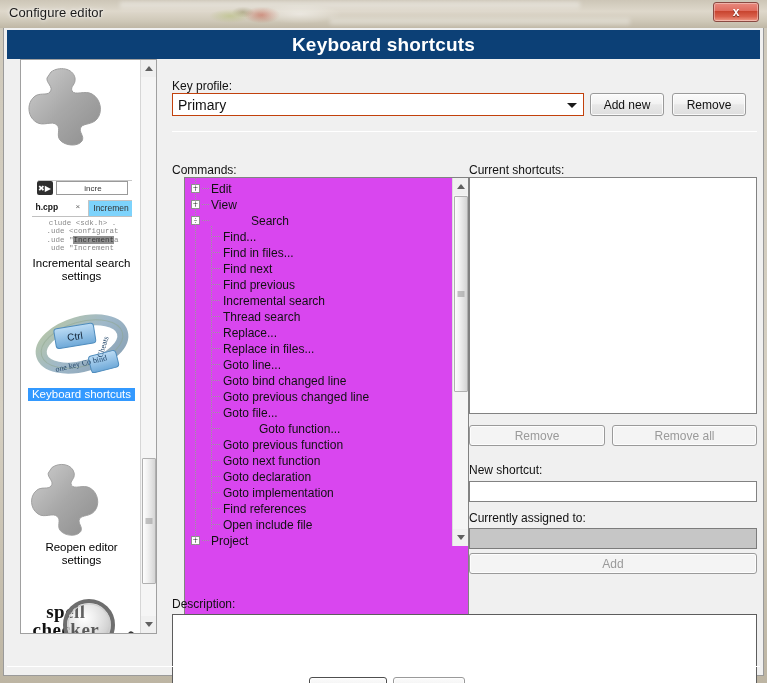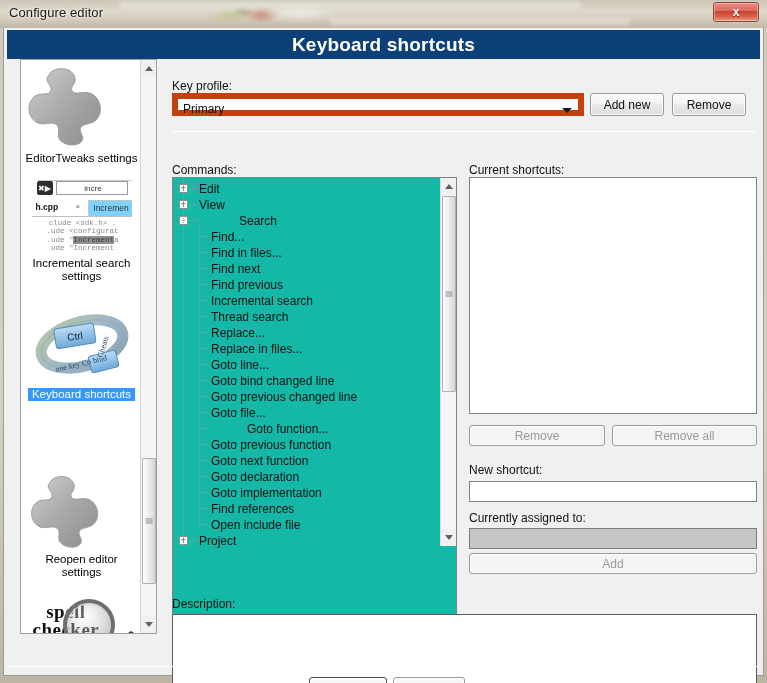--- a/index.html
+++ b/index.html
@@ -220,22 +220,22 @@
   .sb-grip span { display:block; height:1px; background:#8d8d8d; margin:1px 0; }
 
   
   #content { position:absolute; left:168px; top:31px; width:585px; }
 
   .lbl { font-size:12px; color:#111; }
 
   #keyprofile-row { position:absolute; left:0; top:34px; width:585px; height:24px; }
   #combo {
     position:absolute; left:0; top:0; width:412px; height:23px;
-    border:6px solid #c2410c; background:#ffffff;
-    font-size:12px; color:#111;
+    border:1px solid #c2410c; background:#ffffff;
+    font-size:14px; color:#111;
     padding:3px 22px 0 5px;
     cursor:pointer;
   }
   #combo .caret {
     position:absolute; right:6px; top:9px;
     width:0;height:0;border-left:5px solid transparent;border-right:5px solid transparent;
     border-top:5px solid #1a1a1a;
   }
   .btn {
     border:1px solid #9a9a9a;
@@ -253,22 +253,22 @@
   #btn-removeprofile { position:absolute; left:500px; top:0; width:74px; height:23px; }
 
   .hrule {
     position:absolute; left:0; width:585px; height:1px;
     background:#d4d4d4; border-bottom:1px solid #ffffff;
   }
 
   
   #commands-label { position:absolute; left:0; top:104px; }
   #tree {
-    position:absolute; left:0; top:118px; width:285px; height:464px;
-    background:#14b8a6; border:1px solid #828282;
+    position:absolute; left:12px; top:118px; width:285px; height:464px;
+    background:#d946ef; border:1px solid #828282;
     overflow:hidden;
   }
   #tree-inner { position:absolute; left:0; top:0; width:268px; padding:3px 0 0 0; }
   .tnode {
     position:relative; height:16px; line-height:16px;
     font-size:12px; color:#111; white-space:nowrap;
     cursor:pointer;
   }
   .tnode .tlabel { position:absolute; top:0; }
   .tbox {
@@ -354,23 +354,20 @@
               <linearGradient id="pz1" x1="0" y1="0" x2="1" y2="1">
                 <stop offset="0" stop-color="#cfcfcf"></stop>
                   <stop offset="0.5" stop-color="#a8a8a8"></stop>
                   <stop offset="1" stop-color="#8d8d8d"></stop>
               </linearGradient>
             </defs>
             <path fill="url(#pz1)" stroke="#9d9d9d" stroke-width="1" d="M30 6 C38 0 52 2 54 12 C55 19 49 20 51 25 C54 30 64 24 71 28 C80 33 82 46 76 53
                  C71 59 63 57 60 61 C57 66 64 70 61 75 C57 81 44 80 39 74 C35 69 40 63 36 59
                  C31 54 22 61 15 56 C6 50 6 37 13 31 C18 26 26 30 29 26 C33 21 25 17 26 12 Z"></path>
           </svg>
-        </div>
-        <div>
-          <span class="side-label">EditorTweaks settings</span>
         </div>
       </div>
 
       <div class="side-item" style="top:118px;">
         <div class="incr-thumb">
           <div class="incr-row1"></div>
           <div class="incr-closeicon">✖▶</div>
           <div class="incr-searchbox">incre</div>
           <div class="incr-tabs">
             <span class="incr-tab1">h.cpp</span>
@@ -414,21 +411,21 @@
             </g>
             <text x="26" y="62" font-family="Liberation Serif, serif" font-size="8" fill="#24486b" transform="rotate(-13 26 62)">one key Co bind</text>
             <text x="72" y="48" font-family="Liberation Serif, serif" font-size="8" fill="#24486b" transform="rotate(-72 72 48)">Cheats</text>
           </svg>
         </div>
         <div>
           <span class="side-label selected">Keyboard shortcuts</span>
         </div>
       </div>
 
-      <div class="side-item" style="top:414px;">
+      <div class="side-item" style="top:402px;">
         <div class="side-thumb">
           <svg class="puzzle" width="86" height="76" viewBox="0 0 86 82" aria-hidden="true">
             <path fill="url(#pz1)" stroke="#9d9d9d" stroke-width="1" d="M30 6 C38 0 52 2 54 12 C55 19 49 20 51 25 C54 30 64 24 71 28 C80 33 82 46 76 53
                  C71 59 63 57 60 61 C57 66 64 70 61 75 C57 81 44 80 39 74 C35 69 40 63 36 59
                  C31 54 22 61 15 56 C6 50 6 37 13 31 C18 26 26 30 29 26 C33 21 25 17 26 12 Z"></path>
           </svg>
         </div>
         <div>
           <span class="side-label">Reopen editor settings</span>
         </div>

